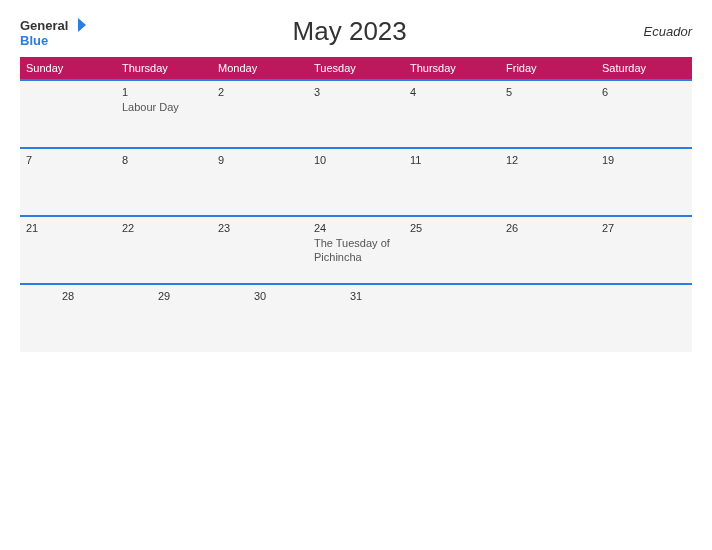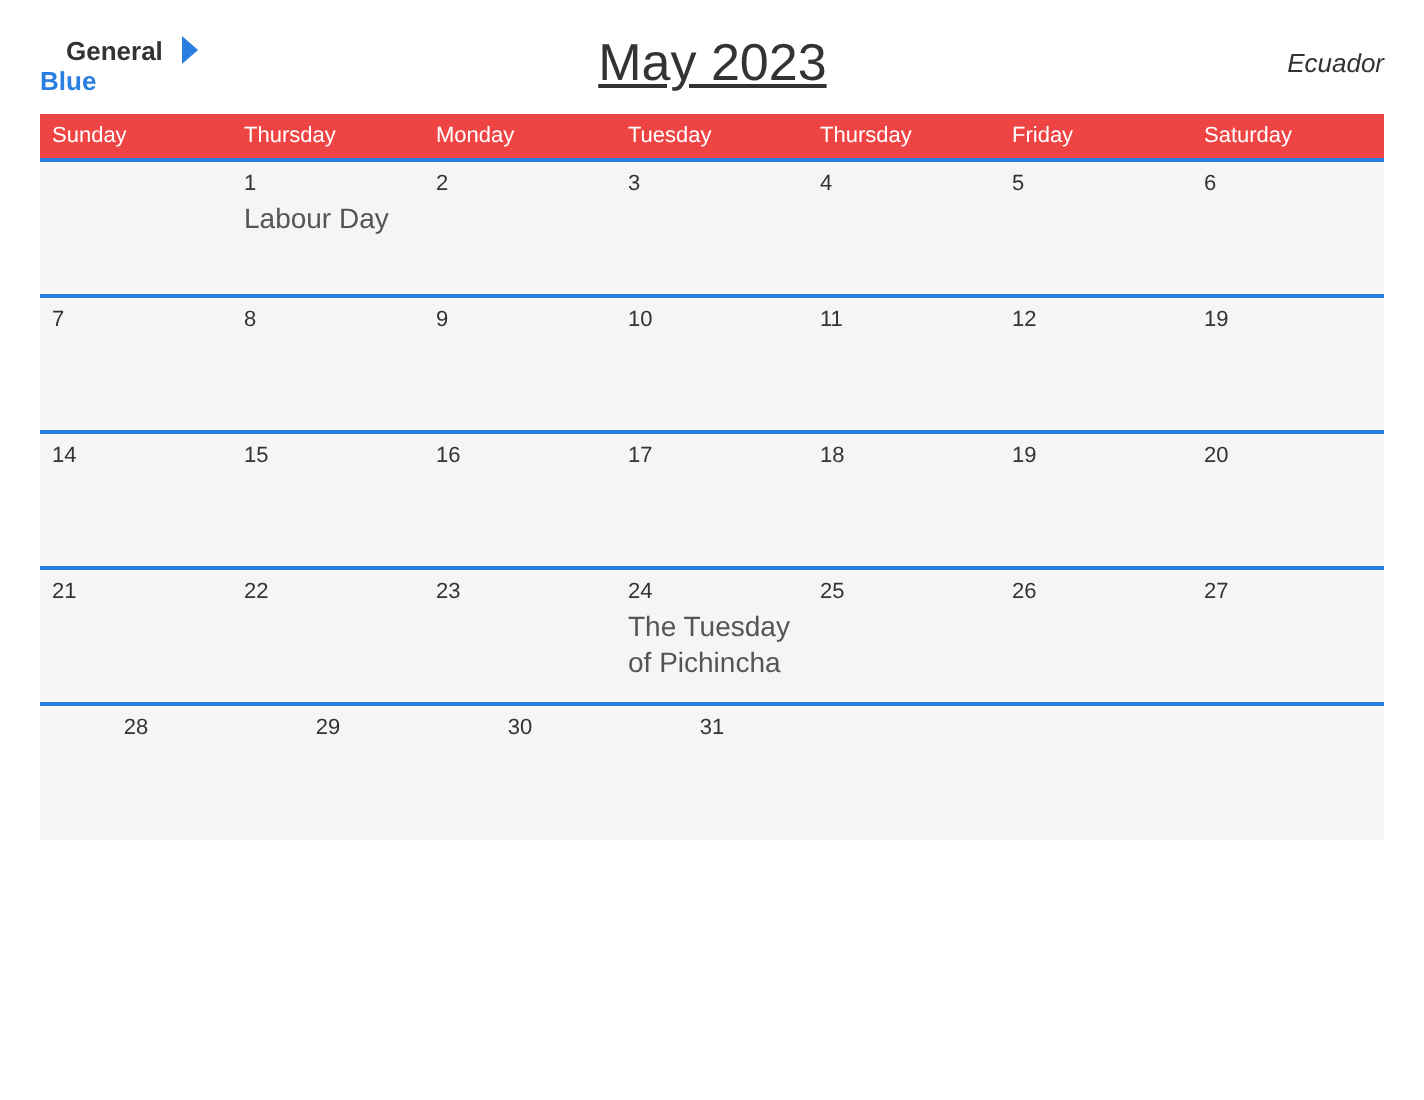--- a/index.html
+++ b/index.html
@@ -25,21 +25,20 @@
     .logo {
       display: flex;
       align-items: center;
       gap: 0;
     }
     .logo-text-general {
       font-size: 13px;
       font-weight: bold;
       color: #333;
       line-height: 1;
-      margin-left: 13px;
     }
     .logo-text-blue {
       font-size: 13px;
       font-weight: bold;
       color: #2a7de1;
       line-height: 1;
     }
     .logo-icon {
       width: 18px;
       height: 18px;
@@ -53,35 +52,34 @@
     .logo-row {
       display: flex;
       align-items: center;
     }
     .title {
       font-size: 26px;
       font-weight: normal;
       color: #333;
       text-align: center;
       flex: 1;
-      text-decoration: underline;
     }
     .country {
       font-size: 13px;
       color: #333;
       text-align: right;
       min-width: 80px;
       font-style: italic;
     }
     .calendar {
       width: 100%;
       border-collapse: collapse;
     }
     .calendar thead tr th {
-      background: #ef4444;
+      background: #be185d;
       color: #fff;
       font-size: 11px;
       font-weight: normal;
       padding: 5px 6px;
       text-align: left;
       border: none;
     }
     .calendar tbody tr {
       border-top: 2px solid #2a7de1;
     }
@@ -95,21 +93,21 @@
       height: 68px;
       border: none;
     }
     .calendar tbody tr td .day-num {
       font-size: 11px;
       color: #333;
       display: block;
       margin-bottom: 2px;
     }
     .calendar tbody tr td .event {
-      font-size: 14px;
+      font-size: 11px;
       color: #555;
       line-height: 1.3;
     }
     .last-row td {
       height: 50px;
       text-align: center;
     }
   </style>
 </head>
 <body>
@@ -181,43 +179,20 @@
           </td>
           <td>
             <span class="day-num">12</span>
           </td>
           <td>
             <span class="day-num">19</span>
           </td>
         </tr>
         <tr>
           <td>
-            <span class="day-num">14</span>
-          </td>
-          <td>
-            <span class="day-num">15</span>
-          </td>
-          <td>
-            <span class="day-num">16</span>
-          </td>
-          <td>
-            <span class="day-num">17</span>
-          </td>
-          <td>
-            <span class="day-num">18</span>
-          </td>
-          <td>
-            <span class="day-num">19</span>
-          </td>
-          <td>
-            <span class="day-num">20</span>
-          </td>
-        </tr>
-        <tr>
-          <td>
             <span class="day-num">21</span>
           </td>
           <td>
             <span class="day-num">22</span>
           </td>
           <td>
             <span class="day-num">23</span>
           </td>
           <td><span class="day-num">24</span><span class="event">The Tuesday of Pichincha</span></td>
           <td>

